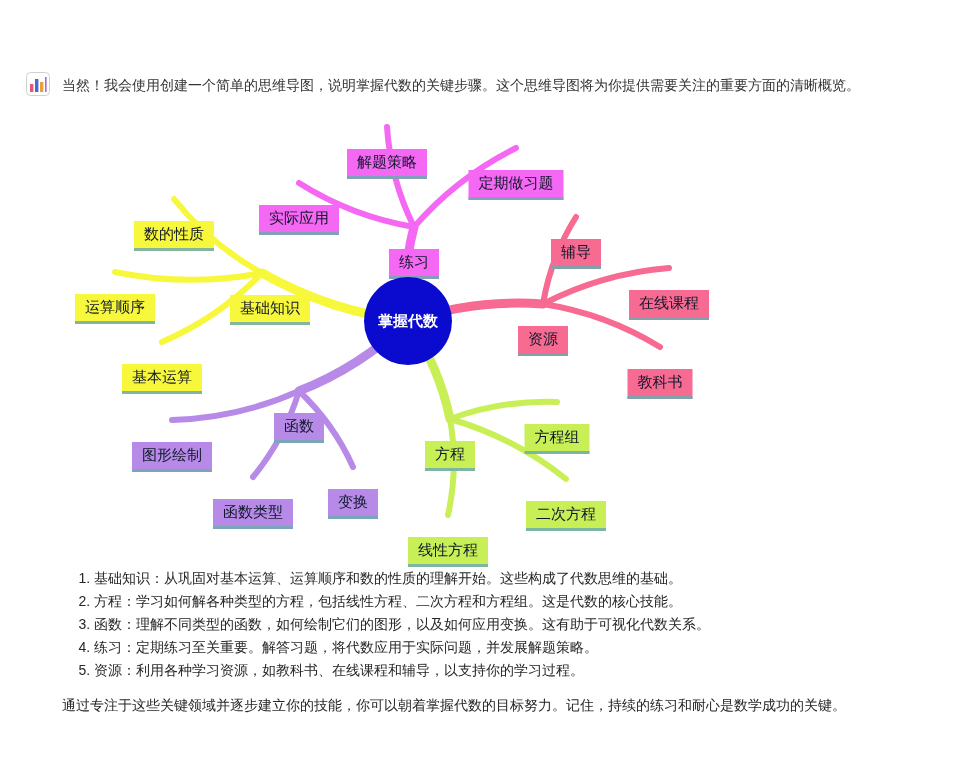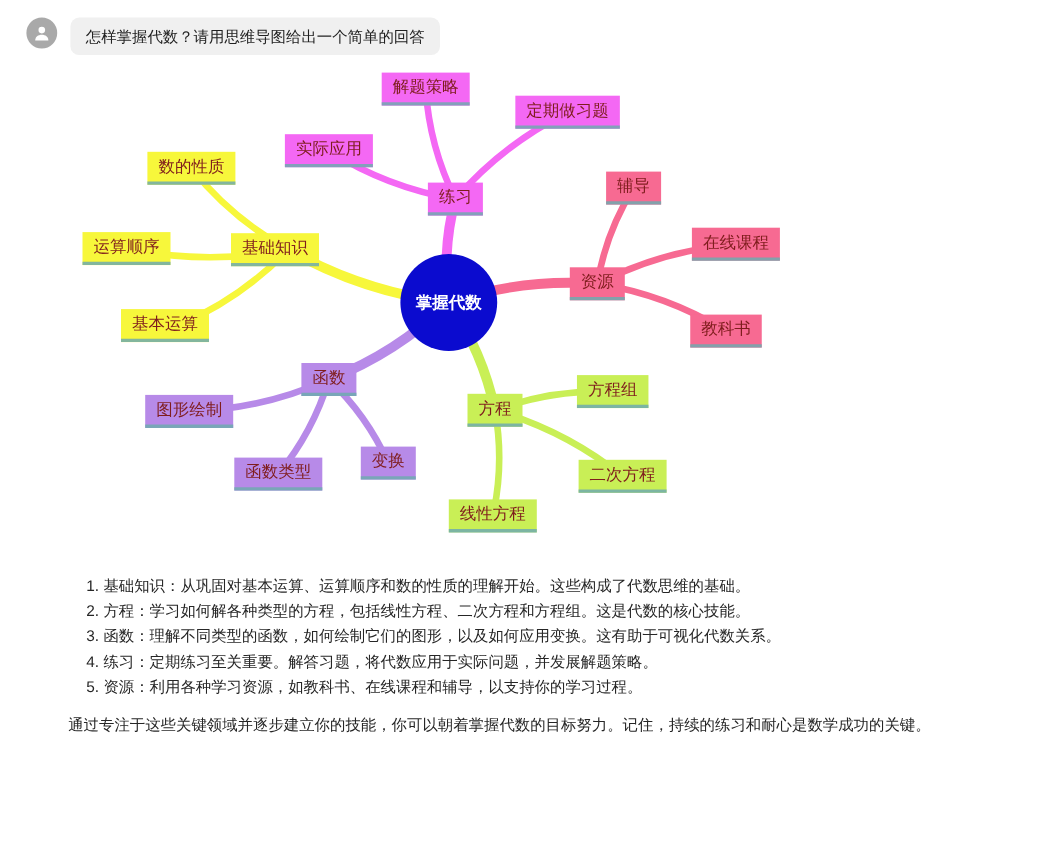--- a/index.html
+++ b/index.html
@@ -19,50 +19,54 @@
     background:#f0f0f0;border-radius:8px;padding:8px 14px;
     font-size:14px;line-height:18px;color:#222;
   }
   .assistant-row{margin-top:56px;}
   .ai-icon{width:24px;height:24px;flex:none;margin-left:2px;}
   .ai-text{font-size:14px;line-height:22px;padding-top:2px;color:#333;}
   .mindmap{position:relative;width:745px;height:450px;margin:8px 0 0 46px;}
   .mindmap svg{position:absolute;left:0;top:0;}
   .mm-node{
     position:absolute;transform:translate(-50%,-50%);
-    padding:4px 10px;font-size:15px;color:#7f1d1d;white-space:nowrap;
+    padding:4px 10px;font-size:15px;color:#0f172a;white-space:nowrap;
     border-bottom:3px solid rgba(110,170,175,0.85);
+    margin-top:37px;
   }
   .mm-root{
     position:absolute;transform:translate(-50%,-50%);
     width:88px;height:88px;border-radius:50%;
     display:flex;align-items:center;justify-content:center;
     font-size:15px;font-weight:bold;text-align:center;
   }
   .explain-block{margin:14px 0 0 38px;max-width:880px;}
   .explain-intro{font-size:14px;line-height:21px;}
   ol.explain-list{margin:14px 0 0 10px;padding-left:22px;font-size:14px;line-height:21px;}
   ol.explain-list li{margin-bottom:2px;}
   .closing{margin-top:14px;font-size:14px;line-height:21px;}
 </style>
 </head>
 <body>
 
 <div class="page">
 
-  <div class="row">
-    <div class="avatar">
-      <svg width="18" height="18" viewBox="0 0 24 24">
-        <circle cx="12" cy="8.5" r="4" fill="#ffffff"></circle>
-        <path d="M4 21c0-4.4 3.6-7 8-7s8 2.6 8 7z" fill="#ffffff"></path>
+
+  <div class="row assistant-row">
+    <div class="ai-icon">
+      <svg width="24" height="24" viewBox="0 0 24 24">
+        <rect x="0.5" y="0.5" width="23" height="23" rx="4" fill="#ffffff" stroke="#d0d0d0"></rect>
+        <rect x="4" y="12" width="3.4" height="8" fill="#e05a78"></rect>
+        <rect x="9" y="7" width="3.4" height="13" fill="#4a67d8"></rect>
+        <rect x="14" y="10" width="3.4" height="10" fill="#e9a13b"></rect>
+        <rect x="19" y="5" width="1.6" height="15" fill="#9a6fd8"></rect>
       </svg>
     </div>
-    <div class="bubble">怎样掌握代数？请用思维导图给出一个简单的回答</div>
+    <div class="ai-text">当然！我会使用创建一个简单的思维导图，说明掌握代数的关键步骤。这个思维导图将为你提供需要关注的重要方面的清晰概览。</div>
   </div>
-
 
   <div class="mindmap">
     <svg width="745" height="450">
         <path d="M338 217 Q260.2 207.6 192 169" stroke="#f7f73b" stroke-width="9" fill="none" stroke-linecap="round"></path>
         <path d="M192 169 Q140.6 140.8 104 95" stroke="#f7f73b" stroke-width="6" fill="none" stroke-linecap="round"></path>
         <path d="M192 169 Q118.4 183.2 45 168" stroke="#f7f73b" stroke-width="6" fill="none" stroke-linecap="round"></path>
         <path d="M192 169 Q148.9 213.5 92 238" stroke="#f7f73b" stroke-width="6" fill="none" stroke-linecap="round"></path>
         <path d="M338 217 Q331.6 169.4 344 123" stroke="#f468f4" stroke-width="9" fill="none" stroke-linecap="round"></path>
         <path d="M344 123 Q320.5 75.7 317 23" stroke="#f468f4" stroke-width="6" fill="none" stroke-linecap="round"></path>
         <path d="M344 123 Q387.1 73.3 446 44" stroke="#f468f4" stroke-width="6" fill="none" stroke-linecap="round"></path>
@@ -74,24 +78,24 @@
         <path d="M338 217 Q368.8 261.8 380 315" stroke="#c9ef56" stroke-width="9" fill="none" stroke-linecap="round"></path>
         <path d="M380 315 Q431.8 295.8 487 298" stroke="#c9ef56" stroke-width="6" fill="none" stroke-linecap="round"></path>
         <path d="M380 315 Q444 333.4 496 375" stroke="#c9ef56" stroke-width="6" fill="none" stroke-linecap="round"></path>
         <path d="M380 315 Q388.6 363.2 378 411" stroke="#c9ef56" stroke-width="6" fill="none" stroke-linecap="round"></path>
         <path d="M338 217 Q290.5 262.9 229 287" stroke="#b78ae8" stroke-width="9" fill="none" stroke-linecap="round"></path>
         <path d="M229 287 Q168.4 314.2 102 316" stroke="#b78ae8" stroke-width="6" fill="none" stroke-linecap="round"></path>
         <path d="M229 287 Q214.6 334.6 183 373" stroke="#b78ae8" stroke-width="6" fill="none" stroke-linecap="round"></path>
         <path d="M229 287 Q263.6 319.6 283 363" stroke="#b78ae8" stroke-width="6" fill="none" stroke-linecap="round"></path>
       </svg>
     <div>
-        <div class="mm-node" style="left: 180px; top: 169px; background: rgb(247, 247, 59);">基础知识</div>
+        <div class="mm-node" style="left: 200px; top: 169px; background: rgb(247, 247, 59);">基础知识</div>
         <div class="mm-node" style="left: 104px; top: 95px; background: rgb(247, 247, 59);">数的性质</div>
         <div class="mm-node" style="left: 45px; top: 168px; background: rgb(247, 247, 59);">运算顺序</div>
-        <div class="mm-node" style="left: 80px; top: 238px; background: rgb(247, 247, 59);">基本运算</div>
+        <div class="mm-node" style="left: 92px; top: 238px; background: rgb(247, 247, 59);">基本运算</div>
         <div class="mm-node" style="left: 344px; top: 123px; background: rgb(244, 104, 244);">练习</div>
         <div class="mm-node" style="left: 317px; top: 23px; background: rgb(244, 104, 244);">解题策略</div>
         <div class="mm-node" style="left: 446px; top: 44px; background: rgb(244, 104, 244);">定期做习题</div>
         <div class="mm-node" style="left: 229px; top: 79px; background: rgb(244, 104, 244);">实际应用</div>
         <div class="mm-node" style="left: 473px; top: 200px; background: rgb(247, 106, 146);">资源</div>
         <div class="mm-node" style="left: 506px; top: 113px; background: rgb(247, 106, 146);">辅导</div>
         <div class="mm-node" style="left: 599px; top: 164px; background: rgb(247, 106, 146);">在线课程</div>
         <div class="mm-node" style="left: 590px; top: 243px; background: rgb(247, 106, 146);">教科书</div>
         <div class="mm-node" style="left: 380px; top: 315px; background: rgb(201, 239, 86);">方程</div>
         <div class="mm-node" style="left: 487px; top: 298px; background: rgb(201, 239, 86);">方程组</div>

